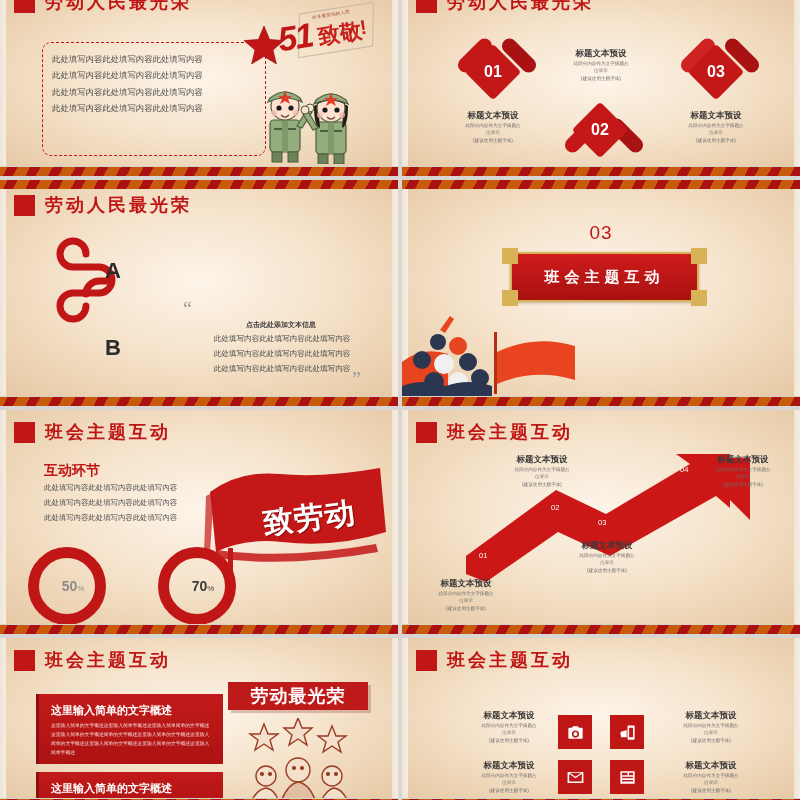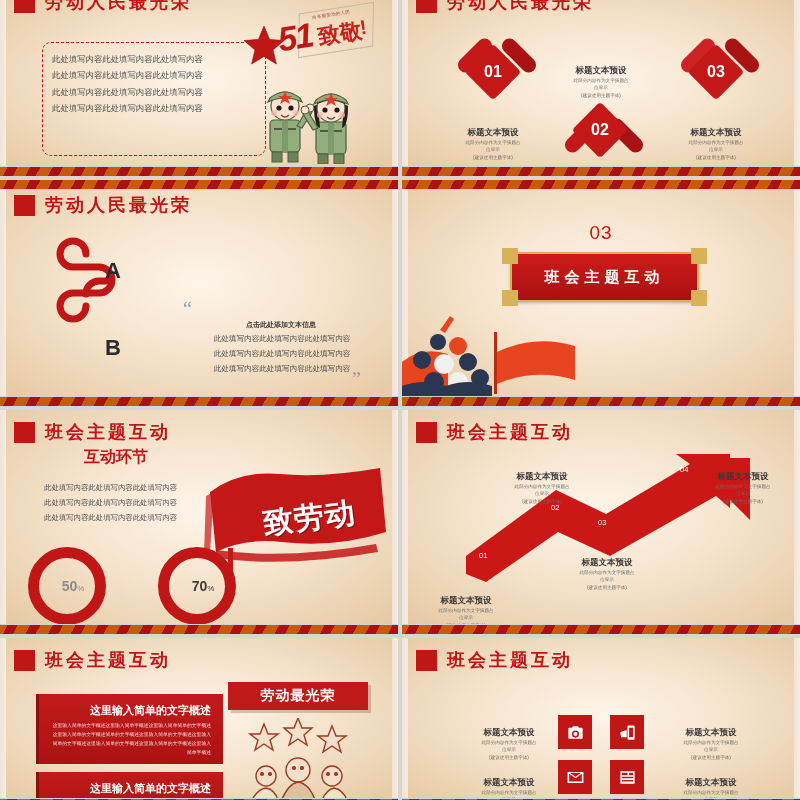--- a/index.html
+++ b/index.html
@@ -129,21 +129,21 @@
     background:linear-gradient(#cf1b1b,#a81111);
     border:2px solid #d8b257;border-radius:8px;
     display:flex;align-items:center;justify-content:center;
     box-shadow:0 1px 3px rgba(0,0,0,.25);
   }
   .s4-plaque span{color:#fff;font-weight:bold;font-size:15px;letter-spacing:5px;}
   .knot{position:absolute;width:16px;height:16px;background:#d8b257;}
   .crowd{position:absolute;left:0;bottom:9px;}
 
   
-  .s5-h{position:absolute;left:44px;top:37px;font-size:16px;font-weight:bold;color:#c01616;margin-left:40px;}
+  .s5-h{position:absolute;left:44px;top:52px;font-size:14px;font-weight:bold;color:#c01616;}
   .s5-lines{position:absolute;left:44px;top:70px;width:170px;}
   .s5-lines div{font-size:7.4px;color:#4b4b4b;line-height:2.05;
     font-family:"Liberation Serif",serif;}
   .donut{position:absolute;width:56px;height:56px;border-radius:50%;
     display:flex;align-items:center;justify-content:center;}
   .donut i{font-style:normal;font-size:14px;font-weight:bold;padding-left:12px;}
   .donut i b{font-size:8px;font-weight:normal;}
   .brush{
     position:absolute;right:6px;top:52px;width:190px;height:112px;
   }
@@ -152,38 +152,37 @@
     transform:rotate(-7deg);letter-spacing:1px;text-shadow:1px 1px 0 #8a0c0c;
   }
 
   
   .arw-n{position:absolute;color:#fff;font-size:7.5px;}
 
   
   .s7-card{
     position:absolute;background:linear-gradient(#c21a1a,#ad1212);
     border-left:3px solid #8d0e0e;
-    text-align:right;
   }
   .s7-card h4{margin:0;padding:9px 12px 4px;color:#fff;font-size:11px;font-weight:bold;}
   .s7-card p{margin:0;padding:0 12px 8px;color:#f4d8d8;font-size:4.8px;line-height:1.85;}
   .s7-tag{
     position:absolute;left:228px;top:44px;width:140px;height:28px;
     background:#bf1a1a;display:flex;align-items:center;justify-content:center;
     box-shadow:3px 3px 0 rgba(120,40,30,.25);
   }
-  .s7-tag span{color:#fff;font-size:14px;font-weight:bold;letter-spacing:1px;}
+  .s7-tag span{color:#fff;font-size:18px;font-weight:bold;letter-spacing:1px;}
 
   
   .ic{
     position:absolute;width:34px;height:34px;background:#bf1616;
     display:flex;align-items:center;justify-content:center;
   }
   .ic svg{fill:#fff;}
-  .s8-t{position:absolute;text-align:center;width:110px;margin-top:17px;}
+  .s8-t{position:absolute;text-align:center;width:110px;}
 </style>
 </head>
 <body>
 
 <div class="grid">
 
   <div class="slide">
     <div class="edge-l"></div>
     <div class="edge-r"></div>
 

